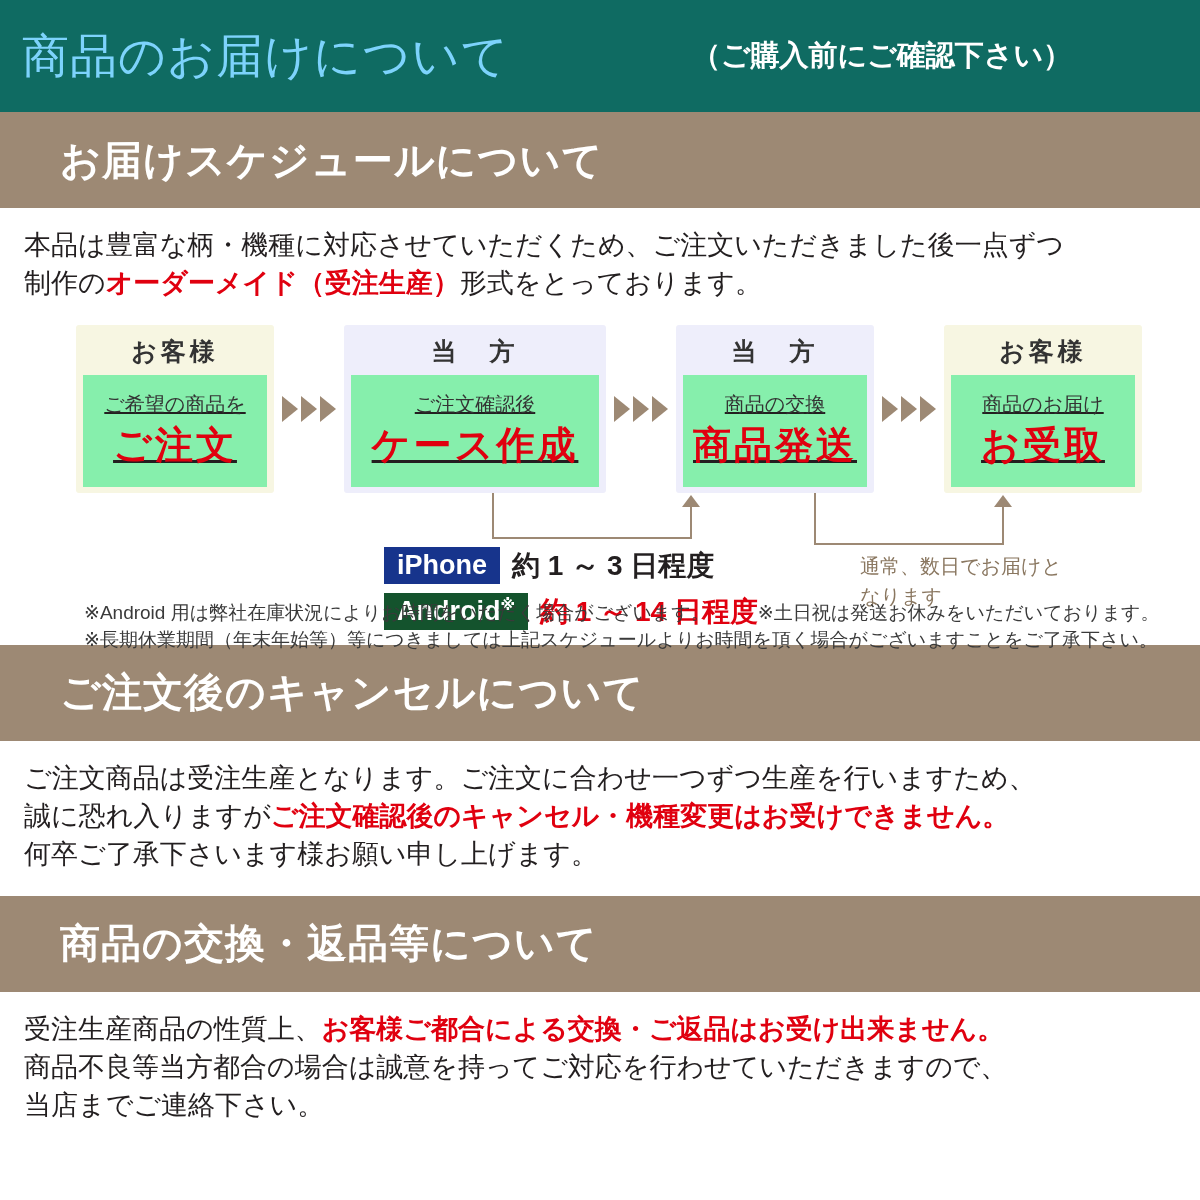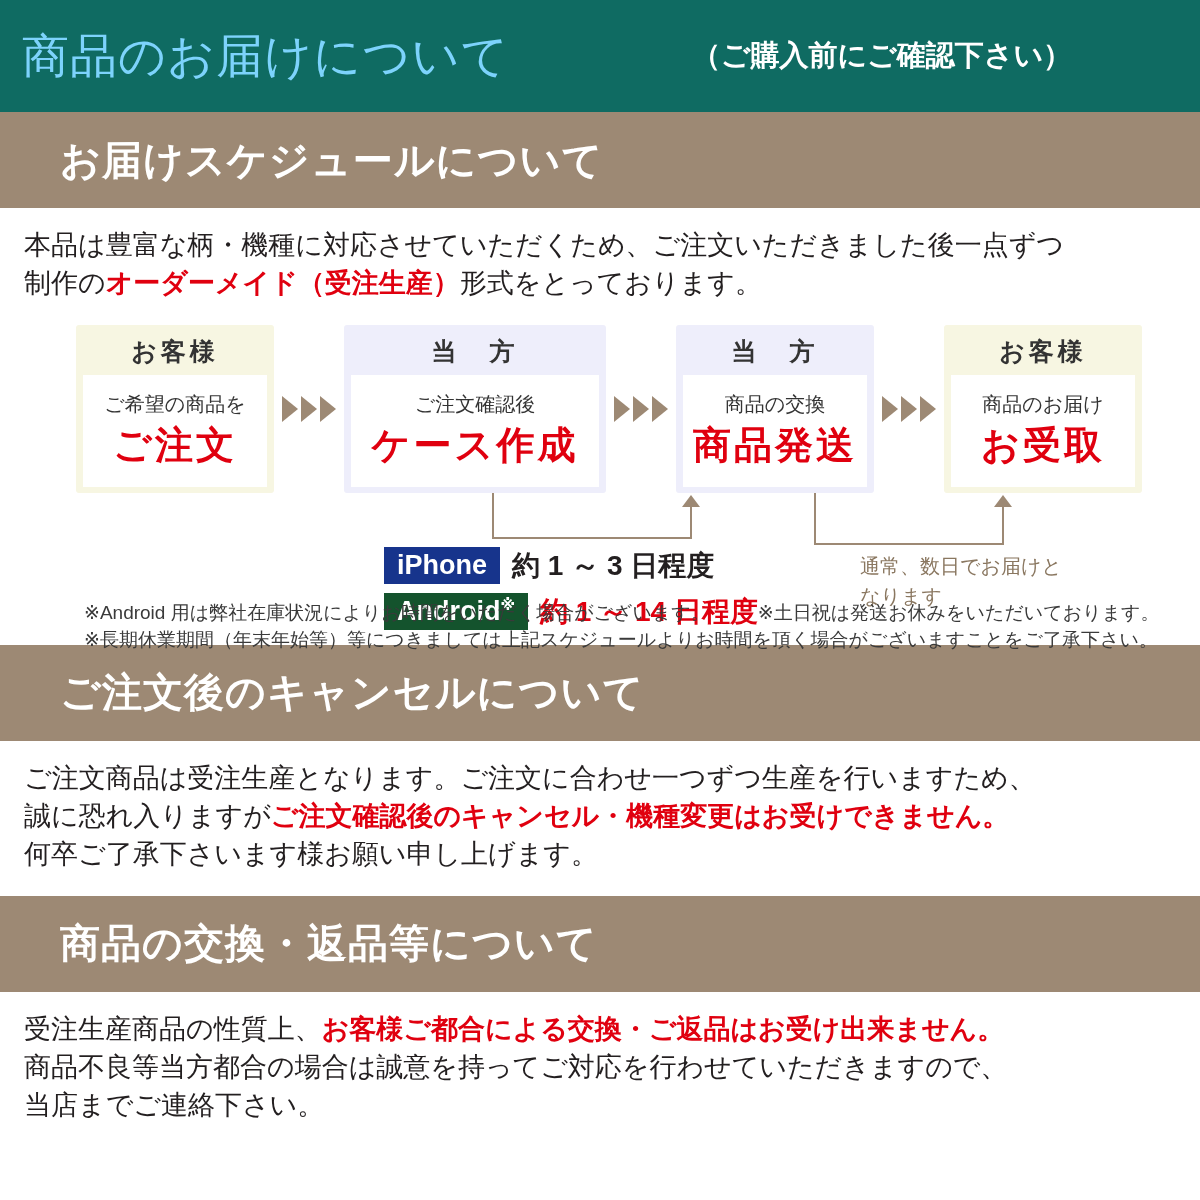--- a/index.html
+++ b/index.html
@@ -109,27 +109,28 @@
   }
   .card-role {
     font-size: 25px;
     font-weight: bold;
     color: #333333;
     letter-spacing: 4px;
     margin-top: 4px;
   }
   .card-inner {
     margin-top: 7px;
-    background: #ffffff;
+    background: #86efac;
     width: calc(100% - 14px);
     height: 112px;
     display: flex;
     flex-direction: column;
     align-items: center;
     justify-content: center;
+    text-decoration: underline;
   }
   .card-small {
     font-size: 20px;
     color: #333333;
     margin-bottom: 2px;
     white-space: nowrap;
   }
   .card-big {
     font-size: 38px;
     font-weight: bold;

